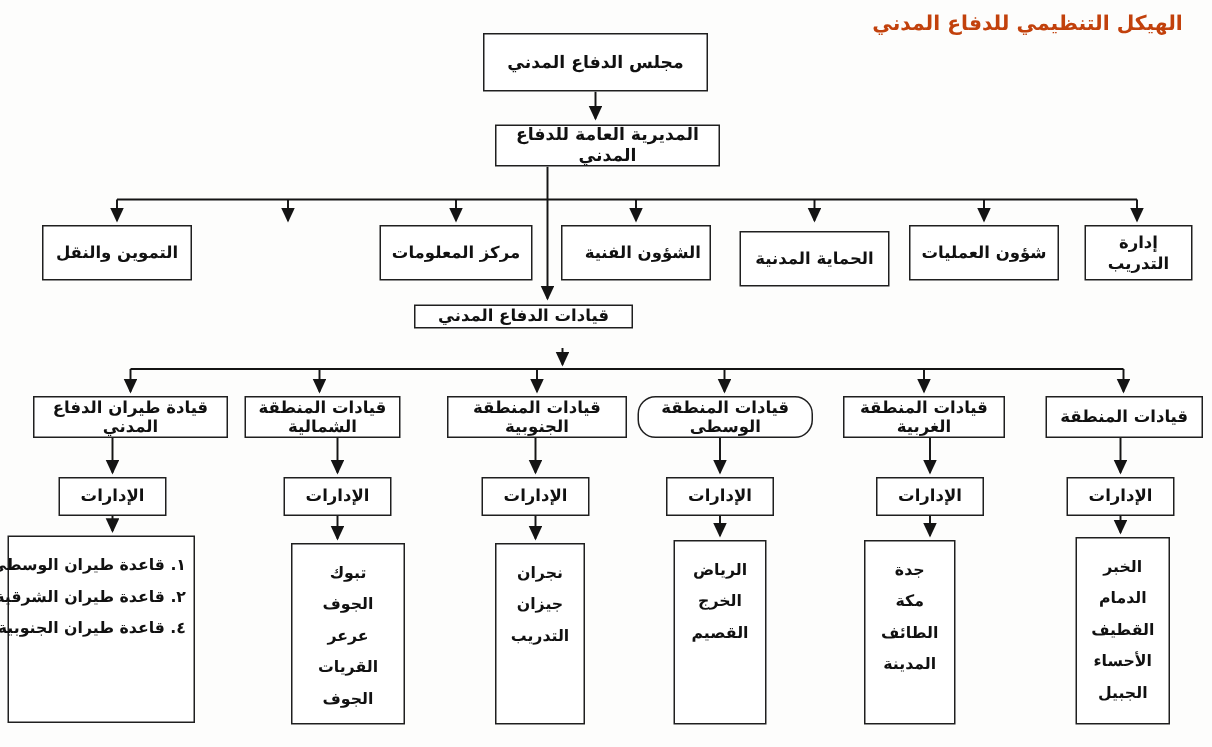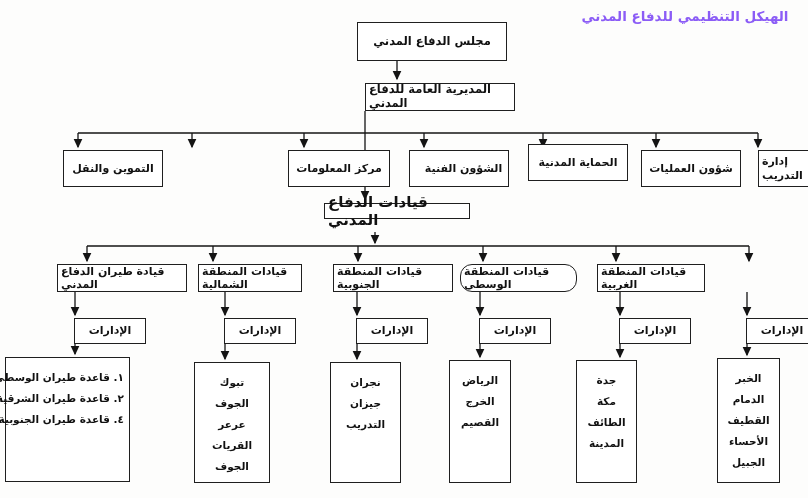--- a/index.html
+++ b/index.html
@@ -2,27 +2,27 @@
 <html lang="ar"><head>
 <meta charset="utf-8">
 <style>
   html,body { margin:0; padding:0; background:#ffffff; }
   #canvas {
     position:relative; width:808px; height:498px; background:#fdfdfc;
     font-family:"DejaVu Sans","Liberation Sans",sans-serif; direction:rtl; overflow:hidden;
   }
   .title {
     position:absolute; top:8px; right:18px; width:210px; text-align:center;
-    font-weight:bold; font-size:13.5px; color:#8b5cf6;
+    font-weight:bold; font-size:13.5px; color:#c2410c;
   }
   .box {
     position:absolute; border:1.4px solid #1f1f1f; background:#fff;
-    display:flex; align-items:center; justify-content:center; text-align:left;
+    display:flex; align-items:center; justify-content:center; text-align:center;
     font-weight:bold; font-size:11px; color:#111; line-height:1.2;
-    box-sizing:border-box; padding:2px 3px;margin-left:35px;
+    box-sizing:border-box; padding:2px 3px;
   }
   .list {
     position:absolute; border:1.4px solid #1f1f1f; background:#fff;
     box-sizing:border-box; padding-top:9px; font-weight:bold; font-size:10.5px; color:#111;
   }
   .list .unit { line-height:21px; text-align:center; white-space:nowrap; }
   .list.numbered .unit { text-align:right; padding-right:5px; }
   svg.connectors { position:absolute; left:0; top:0; width:808px; height:498px; pointer-events:none; }
 </style>
 </head>
@@ -80,31 +80,32 @@
 
   <div class="title">الهيكل التنظيمي للدفاع المدني</div>
 
   <div class="box" style="left:322px; top:22px; width:150px; height:39px; font-size:11.5px;">مجلس الدفاع المدني</div>
 
   <div class="box" style="left:330px; top:83px; width:150px; height:28px; font-size:11.5px;">المديرية العامة للدفاع المدني</div>
 
   <div class="box" style="left:28px;  top:150px; width:100px; height:37px;">التموين والنقل</div>
   <div class="box" style="left:253px; top:150px; width:102px; height:37px;">مركز المعلومات</div>
   <div class="box" style="left:374px; top:150px; width:100px; height:37px;padding-left:12px;">الشؤون الفنية</div>
-  <div class="box" style="left:493px; top:144px; width:100px; height:37px;">الحماية المدنية</div>
+  <div class="box" style="left:493px; top:154px; width:100px; height:37px;">الحماية المدنية</div>
   <div class="box" style="left:606px; top:150px; width:100px; height:37px;">شؤون العمليات</div>
   <div class="box" style="left:723px; top:150px; width:72px;  height:37px;">إدارة التدريب</div>
 
-  <div class="box" style="left:289px; top:203px; width:146px; height:16px; font-size:15px;">قيادات الدفاع المدني</div>
+  <div class="box" style="left:276px; top:203px; width:146px; height:16px; font-size:11px;">قيادات الدفاع المدني</div>
 
   <div class="box" style="left:22px;  top:264px; width:130px; height:28px;">قيادة طيران الدفاع المدني</div>
   <div class="box" style="left:163px; top:264px; width:104px; height:28px;">قيادات المنطقة الشمالية</div>
   <div class="box" style="left:298px; top:264px; width:120px; height:28px;">قيادات المنطقة الجنوبية</div>
   <div class="box" style="left:425px; top:264px; width:117px; height:28px;border-radius:12px;">قيادات المنطقة الوسطى</div>
   <div class="box" style="left:562px; top:264px; width:108px; height:28px;">قيادات المنطقة الغربية</div>
+  <div class="box" style="left:697px; top:264px; width:105px; height:28px;">قيادات المنطقة</div>
 
   <div class="box" style="left:39px;  top:318px; width:72px; height:26px;">الإدارات</div>
   <div class="box" style="left:189px; top:318px; width:72px; height:26px;">الإدارات</div>
   <div class="box" style="left:321px; top:318px; width:72px; height:26px;">الإدارات</div>
   <div class="box" style="left:444px; top:318px; width:72px; height:26px;">الإدارات</div>
   <div class="box" style="left:584px; top:318px; width:72px; height:26px;">الإدارات</div>
   <div class="box" style="left:711px; top:318px; width:72px; height:26px;">الإدارات</div>
 
   <div class="list numbered" style="left:5px; top:357px; width:125px; height:125px;">
     <div class="unit">١. قاعدة طيران الوسطى</div>
@@ -113,21 +114,21 @@
   </div>
 
   <div class="list" style="left:194px; top:362px; width:76px; height:121px;">
     <div class="unit">تبوك</div>
     <div class="unit">الجوف</div>
     <div class="unit">عرعر</div>
     <div class="unit">القريات</div>
     <div class="unit">الجوف</div>
   </div>
 
-  <div class="list" style="left:330px; top:362px; width:71px; height:121px;">
+  <div class="list" style="left:330px; top:362px; width:60px; height:121px;">
     <div class="unit">نجران</div>
     <div class="unit">جيزان</div>
     <div class="unit">التدريب</div>
   </div>
 
   <div class="list" style="left:449px; top:360px; width:62px; height:123px;">
     <div class="unit">الرياض</div>
     <div class="unit">الخرج</div>
     <div class="unit">القصيم</div>
   </div>

